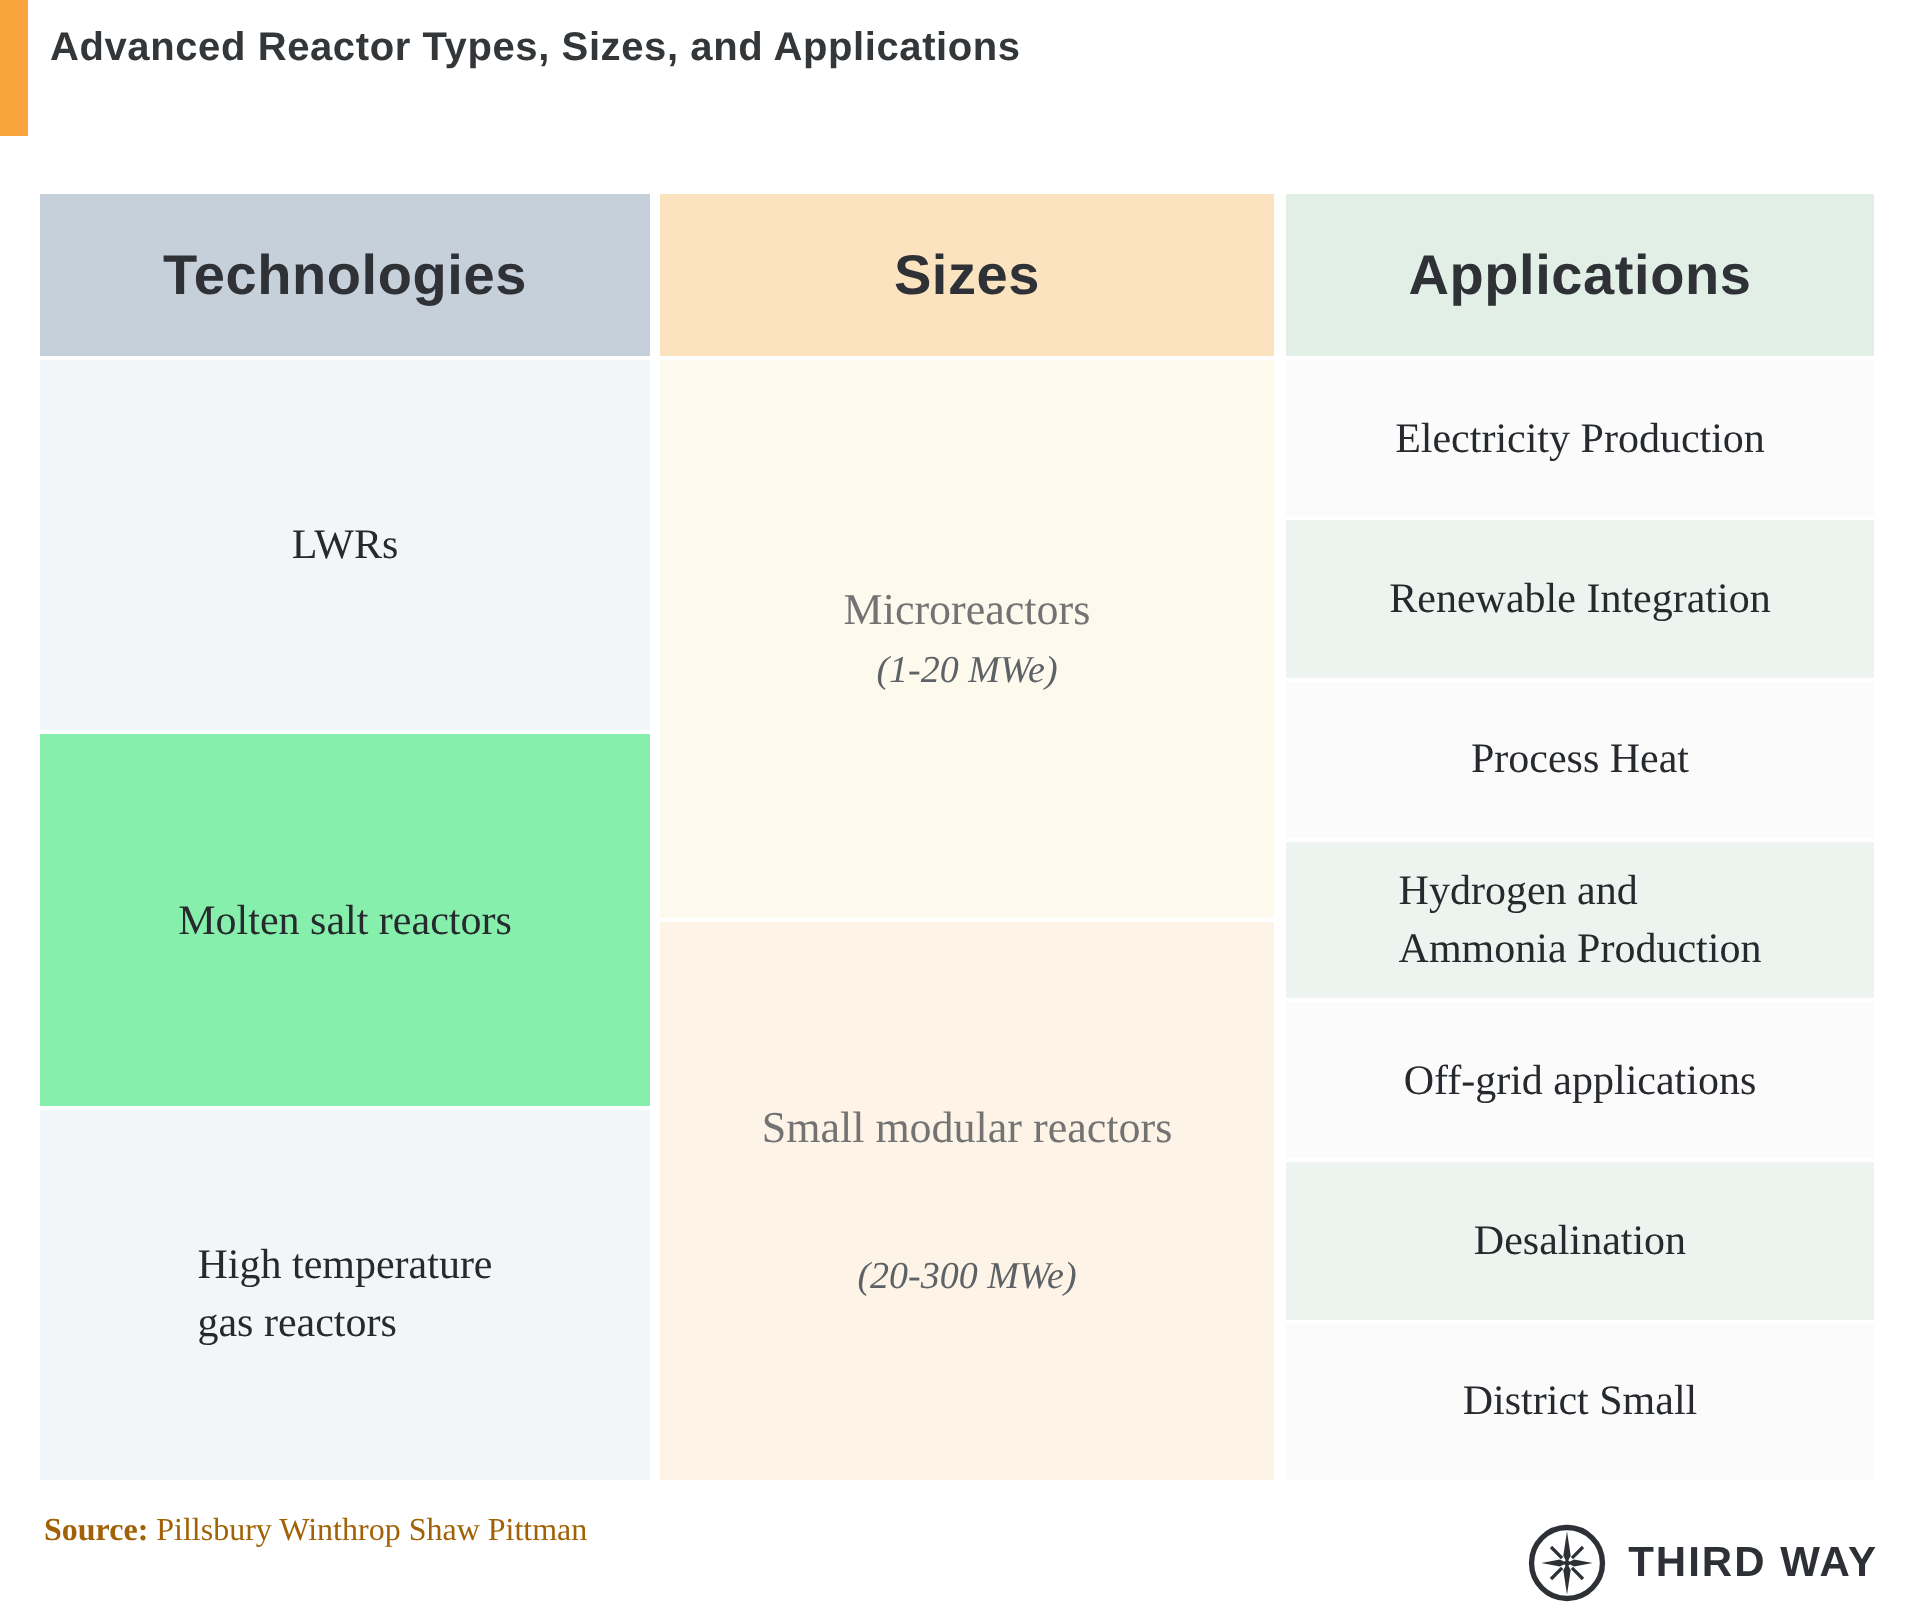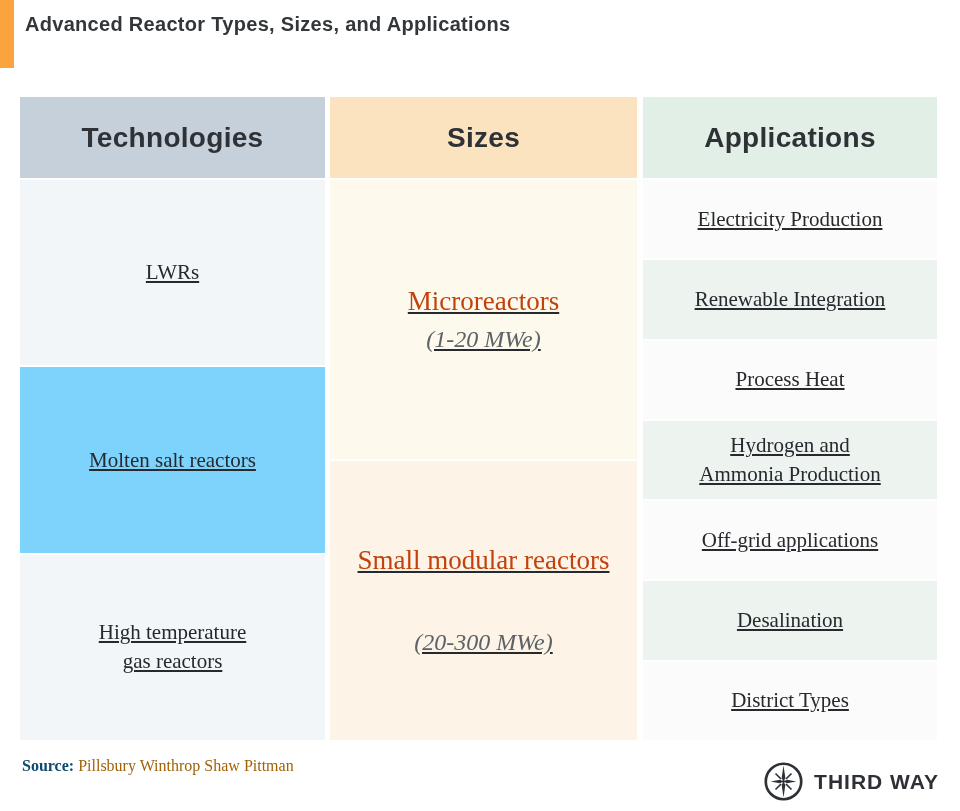--- a/index.html
+++ b/index.html
@@ -20,35 +20,35 @@
   .col-apps  { width:294px; }
 
   .hdr { flex:0 0 81px; display:flex; align-items:center; justify-content:center;
          font-size:28px; font-weight:bold; letter-spacing:0.3px; color:#2e3236; }
   .col-tech  .hdr { background:#c6d0da; }
   .col-sizes .hdr { background:#fce3c0; }
   .col-apps  .hdr { background:#e2efe7; }
 
   .cell { flex:1 1 0; display:flex; flex-direction:column; align-items:center; justify-content:center;
           font-family:"Liberation Serif", serif; font-size:21px; color:#26292d;
-          text-align:center; white-space:pre-line; line-height:1.38; padding:4px 10px;text-decoration:underline; }
+          text-align:left; white-space:pre-line; line-height:1.38; padding:4px 10px; }
   .col-tech  .cell.light { background:#f3f6f8; }
-  .col-tech  .cell.dark  { background:#7dd3fc; }
+  .col-tech  .cell.dark  { background:#86efac; }
   .col-sizes .cell.light { background:#fdf9ed; }
   .col-sizes .cell.dark  { background:#fdf3e6;gap:44px; }
   .col-apps  .cell.light { background:#fafbfa; }
   .col-apps  .cell.dark  { background:#edf3ee; }
 
-  .cell .main { font-size:27px; color:#c2410c; }
-  .cell .sub  { font-size:24px; font-style:italic; color:#5d6266; margin-top:3px; }
+  .cell .main { font-size:22px; color:#737373; }
+  .cell .sub  { font-size:19px; font-style:italic; color:#5d6266; margin-top:3px; }
 
   
   .source { position:absolute; left:22px; top:757px;
             font-family:"Liberation Serif", serif; font-size:16px; }
-  .source .src-label { font-weight:bold; color:#0c4a6e; }
+  .source .src-label { font-weight:bold; color:#a16207; }
   .source .src-text  { color:#a16207; }
 
   .logo { position:absolute; right:21px; top:761px; display:flex; align-items:center;
           gap:10px; color:#2d3136; }
   .logo svg { display:block; }
   .logo .logo-text { font-size:21px; font-weight:800; letter-spacing:1px; color:#2d3136; }
 </style>
 </head>
 <body>
 
@@ -81,21 +81,21 @@
 
     <div class="col col-apps">
       <div class="hdr">Applications</div>
       <div class="cell light">Electricity Production</div>
       <div class="cell dark">Renewable Integration</div>
       <div class="cell light">Process Heat</div>
       <div class="cell dark">Hydrogen and
 Ammonia Production</div>
       <div class="cell light">Off-grid applications</div>
       <div class="cell dark">Desalination</div>
-      <div class="cell light">District Types</div>
+      <div class="cell light">District Small</div>
     </div>
 
   </div>
 
   <div class="source"><span class="src-label">Source:</span><span class="src-text"> Pillsbury Winthrop Shaw Pittman</span></div>
 
   <div class="logo">
     <span>
       <svg width="41" height="41" viewBox="0 0 40 40" fill="none">
         <circle cx="20" cy="20" r="17.3" stroke="#2d3136" stroke-width="2.6"></circle>

